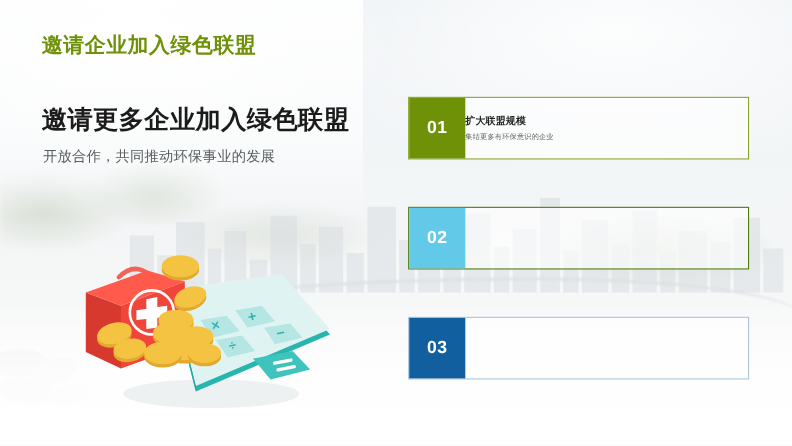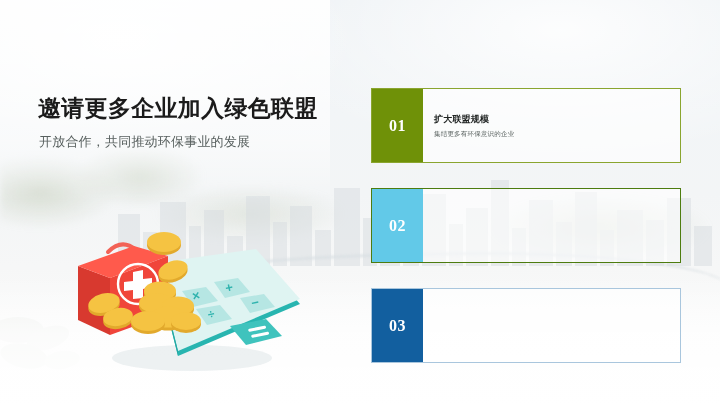--- a/index.html
+++ b/index.html
@@ -66,32 +66,31 @@
     color:#1b1b1b;white-space:nowrap;
   }
   .lead-sub{
     position:absolute;left:39px;top:133px;
     font-size:13px;font-weight:normal;letter-spacing:.2px;
     color:#58605f;white-space:nowrap;
   }
 
   
   .card{
-    position:absolute;left:371px;width:310px;height:75px;
+    position:absolute;left:371px;width:310px;height:57px;
     box-sizing:border-box;display:flex;align-items:stretch;
     background:rgba(255,255,255,.62);
-    font-family:Liberation Serif, serif;
   }
   .card-num{
     width:51px;flex:0 0 51px;display:flex;align-items:center;justify-content:center;
     color:#ffffff;font-size:16px;font-weight:bold;letter-spacing:.5px;
   }
   .card-body{
     flex:1;display:flex;flex-direction:column;justify-content:center;
-    padding-left:11px;box-sizing:border-box;
+    box-sizing:border-box;
   }
   .card-title{font-size:9px;font-weight:bold;color:#1f2322;line-height:1.2;letter-spacing:.2px;}
   .card-desc{font-size:6.5px;font-weight:normal;color:#5d6563;line-height:1.2;margin-top:5px;letter-spacing:.2px;}
 
   .card-1{top:88px;border:1px solid #8aa52f;}
   .card-1 .card-num{background:#6f9108;}
   .card-2{top:188px;border:1px solid #4d7c0f;}
   .card-2 .card-num{background:#62c9e8;}
   .card-3{top:288px;border:1px solid #a9c6dd;gap:25px;}
   .card-3 .card-num{background:#125f9f;}
@@ -143,20 +142,21 @@
       <ellipse cx="28" cy="18" rx="26" ry="13" fill="#e3e7e2"></ellipse>
       <ellipse cx="58" cy="26" rx="22" ry="11" fill="#e6eae5" transform="rotate(-18 58 26)"></ellipse>
       <ellipse cx="34" cy="44" rx="24" ry="12" fill="#e1e6e0" transform="rotate(12 34 44)"></ellipse>
       <ellipse cx="72" cy="48" rx="18" ry="9" fill="#e8ece7" transform="rotate(-8 72 48)"></ellipse>
     </svg>
   </div>
 
   <div class="bg-fade-left"></div>
   <div class="bg-fade-bottom"></div>
 
+  <div class="header-title">邀请企业加入绿色联盟</div>
 
   <div class="lead-title">邀请更多企业加入绿色联盟</div>
   <div class="lead-sub">开放合作，共同推动环保事业的发展</div>
 
   <div class="illus">
     <svg width="250" height="165" viewBox="0 0 250 165">
 
       <ellipse cx="132" cy="150" rx="80" ry="13" fill="#dfe6e8" opacity=".55"></ellipse>
 
       <g>

